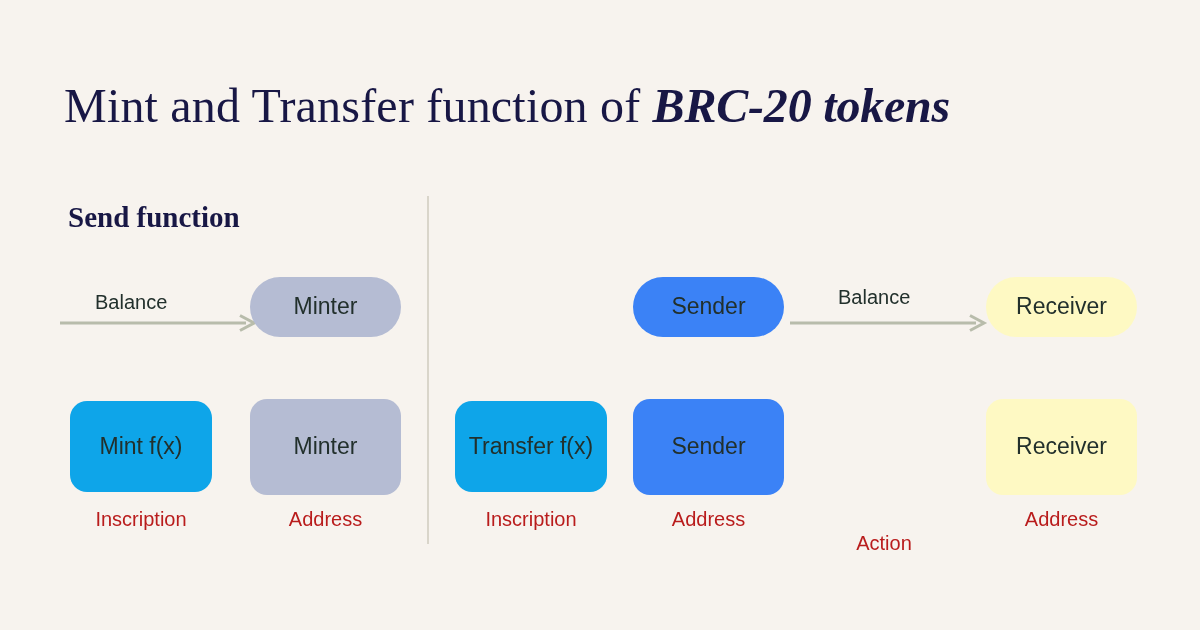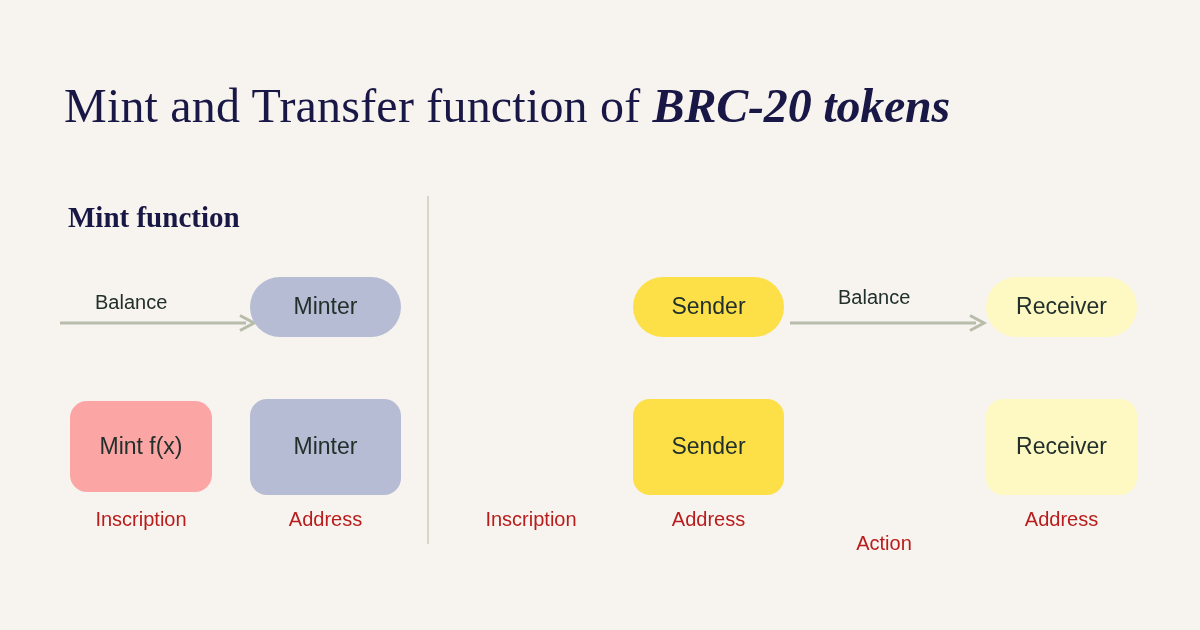--- a/index.html
+++ b/index.html
@@ -73,22 +73,22 @@
     font-family: "Liberation Sans", sans-serif;
     font-size: 23px;
     color: #22302c;
     line-height: 1.3;
   }
   .node.pill { border-radius: 32px; }
   .node.card { border-radius: 17px; }
 
   .fill-lilac  { background: #b5bcd3; }
   .fill-indigo { background: #fef9c3; }
-  .fill-sage   { background: #fca5a5; }
-  .fill-orange { background: #fde047; }
+  .fill-sage   { background: #0ea5e9; }
+  .fill-orange { background: #3b82f6; }
 
   
   .arrow-label {
     position: absolute;
     font-family: "Liberation Sans", sans-serif;
     font-size: 20px;
     color: #22302c;
     white-space: nowrap;
   }
 
@@ -138,21 +138,21 @@
 <body>
 
 <div class="canvas">
 
   <div class="title">
     <span class="plain">Mint and Transfer function of </span><span class="accent">BRC-20 tokens</span>
   </div>
 
   <div class="divider"></div>
 
-  <div class="section-heading mint">Mint function</div>
+  <div class="section-heading mint">Send function</div>
 
   <div class="arrow-label" id="mint-balance-label">Balance</div>
 
   <div class="arrow" id="mint-arrow">
     <svg width="200" height="18" viewBox="0 0 200 18" aria-hidden="true">
       <line x1="0" y1="9" x2="186" y2="9" stroke="#b8bcab" stroke-width="3"></line>
       <polyline points="180,1.5 194,9 180,16.5" fill="none" stroke="#b8bcab" stroke-width="3" stroke-linejoin="miter" stroke-linecap="butt"></polyline>
     </svg>
   </div>
 
@@ -171,20 +171,21 @@
 
   <div class="arrow" id="xfer-arrow">
     <svg width="200" height="18" viewBox="0 0 200 18" aria-hidden="true">
       <line x1="0" y1="9" x2="186" y2="9" stroke="#b8bcab" stroke-width="3"></line>
       <polyline points="180,1.5 194,9 180,16.5" fill="none" stroke="#b8bcab" stroke-width="3" stroke-linejoin="miter" stroke-linecap="butt"></polyline>
     </svg>
   </div>
 
   <div class="node pill fill-indigo" id="xfer-receiver-pill">Receiver</div>
 
+  <div class="node card fill-sage" id="xfer-fx-card">Transfer f(x)</div>
   <div class="caption" id="xfer-fx-caption">Inscription</div>
 
   <div class="node card fill-orange" id="xfer-addr-card">Sender</div>
   <div class="caption" id="xfer-addr-caption">Address</div>
 
   <div class="caption" id="xfer-action-caption">Action</div>
 
   <div class="node card fill-indigo" id="xfer-recv-card">Receiver</div>
   <div class="caption" id="xfer-recv-caption">Address</div>
 

